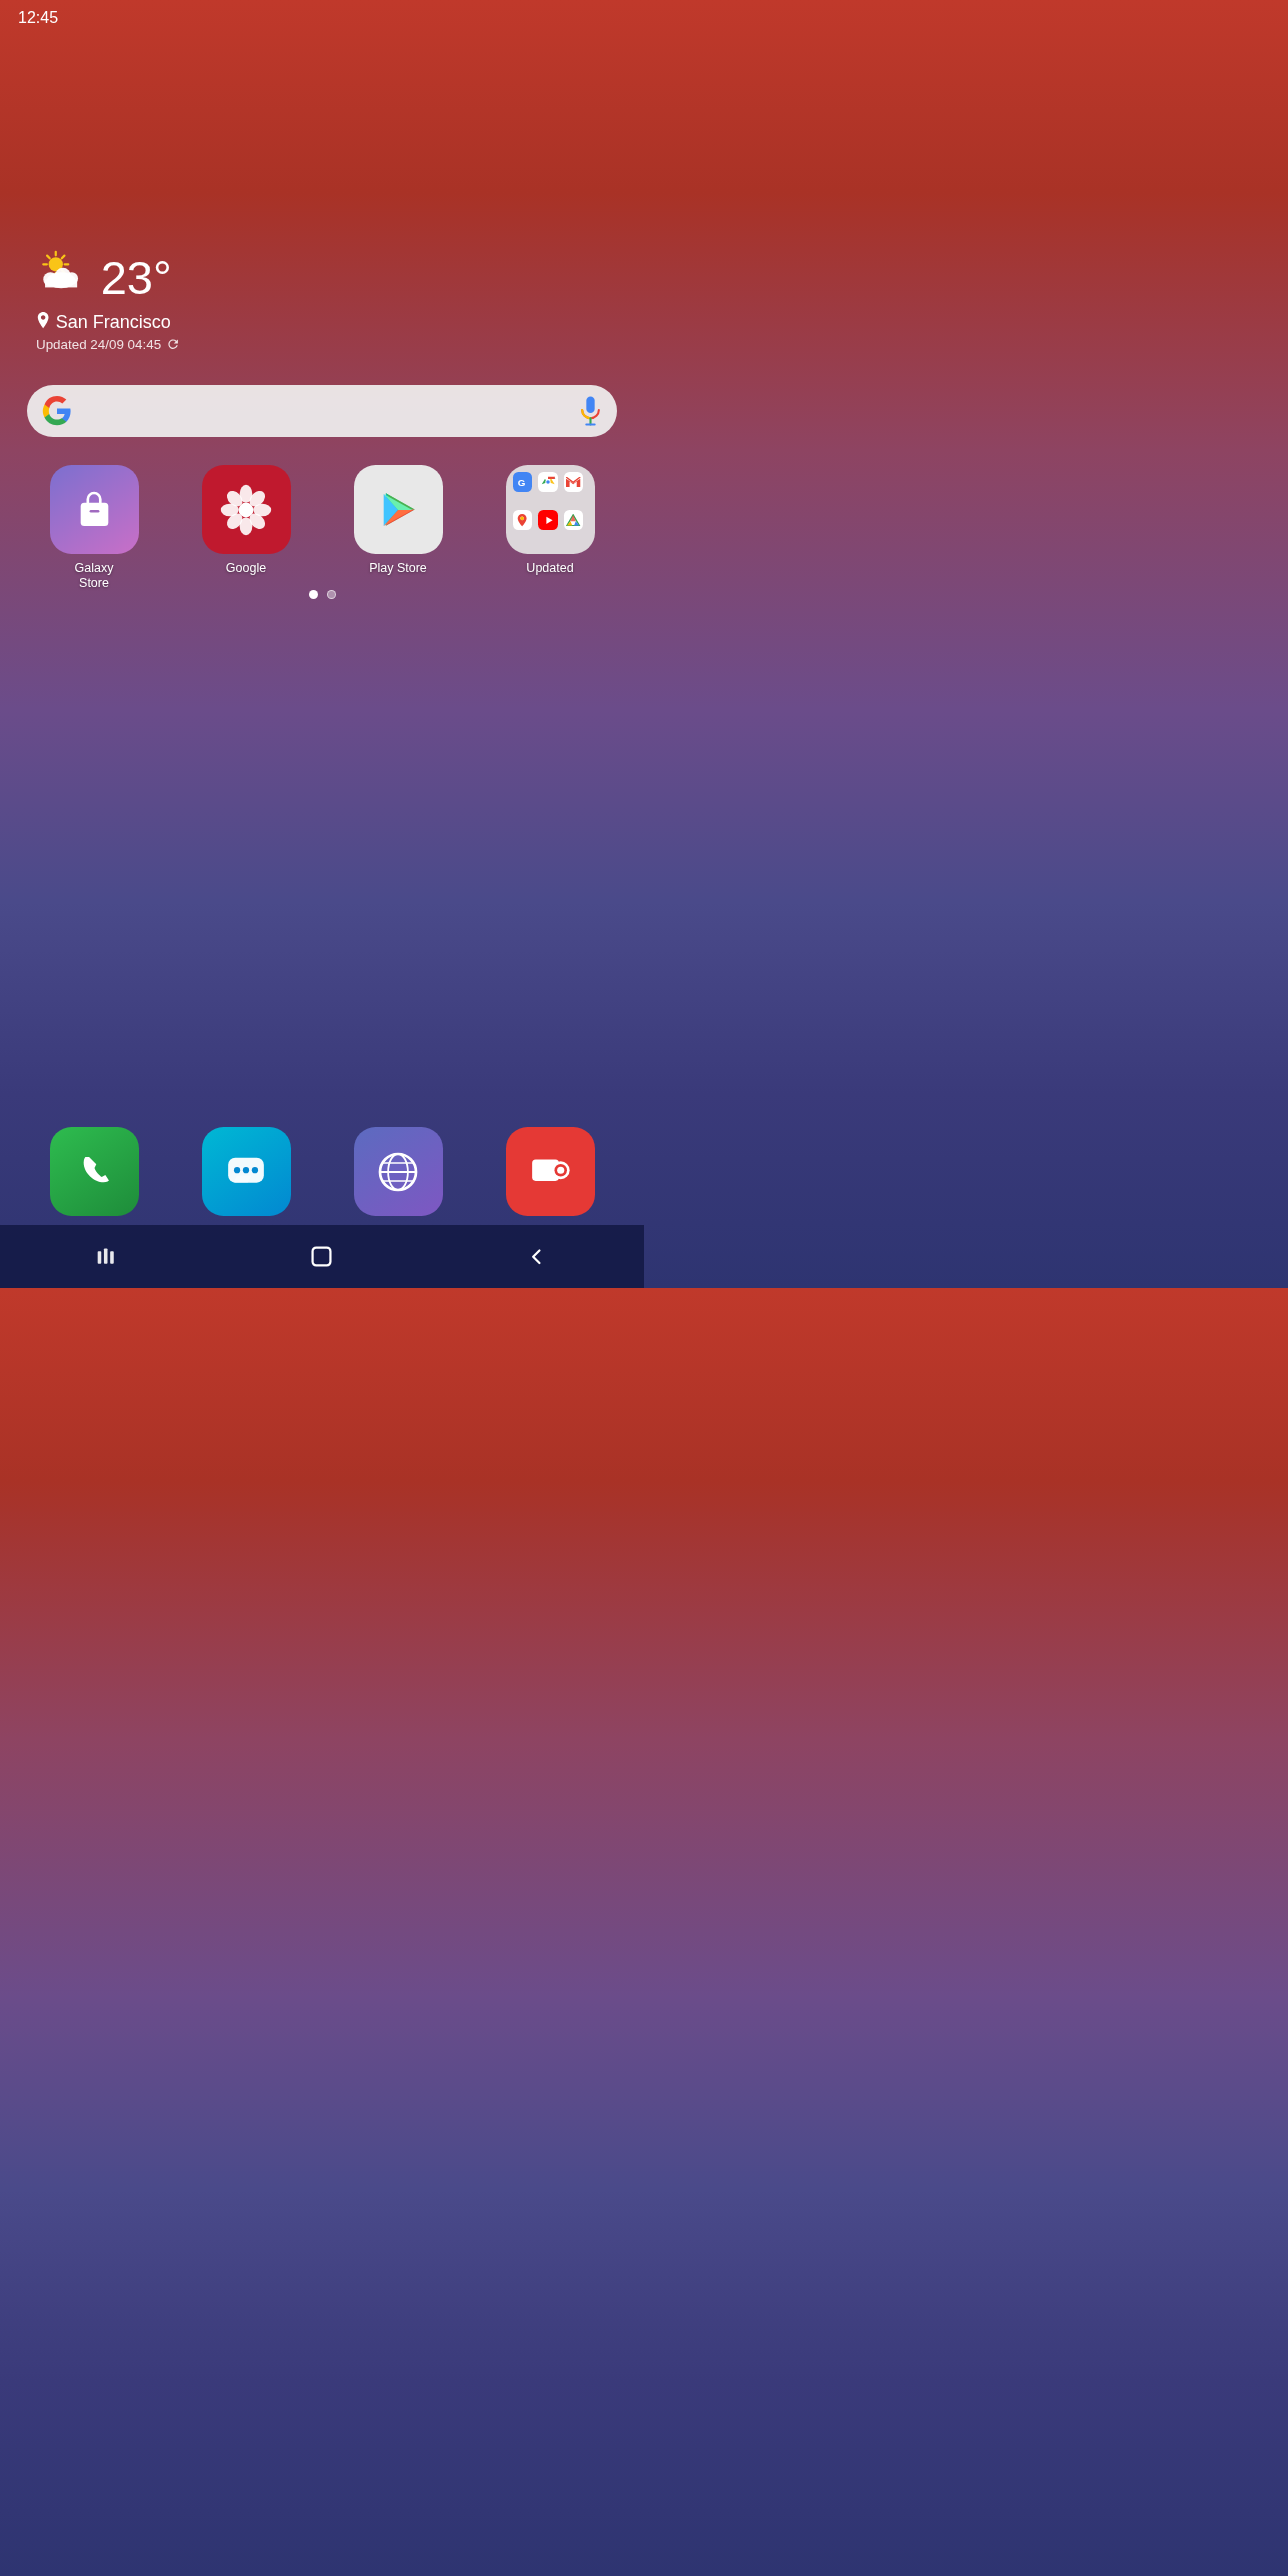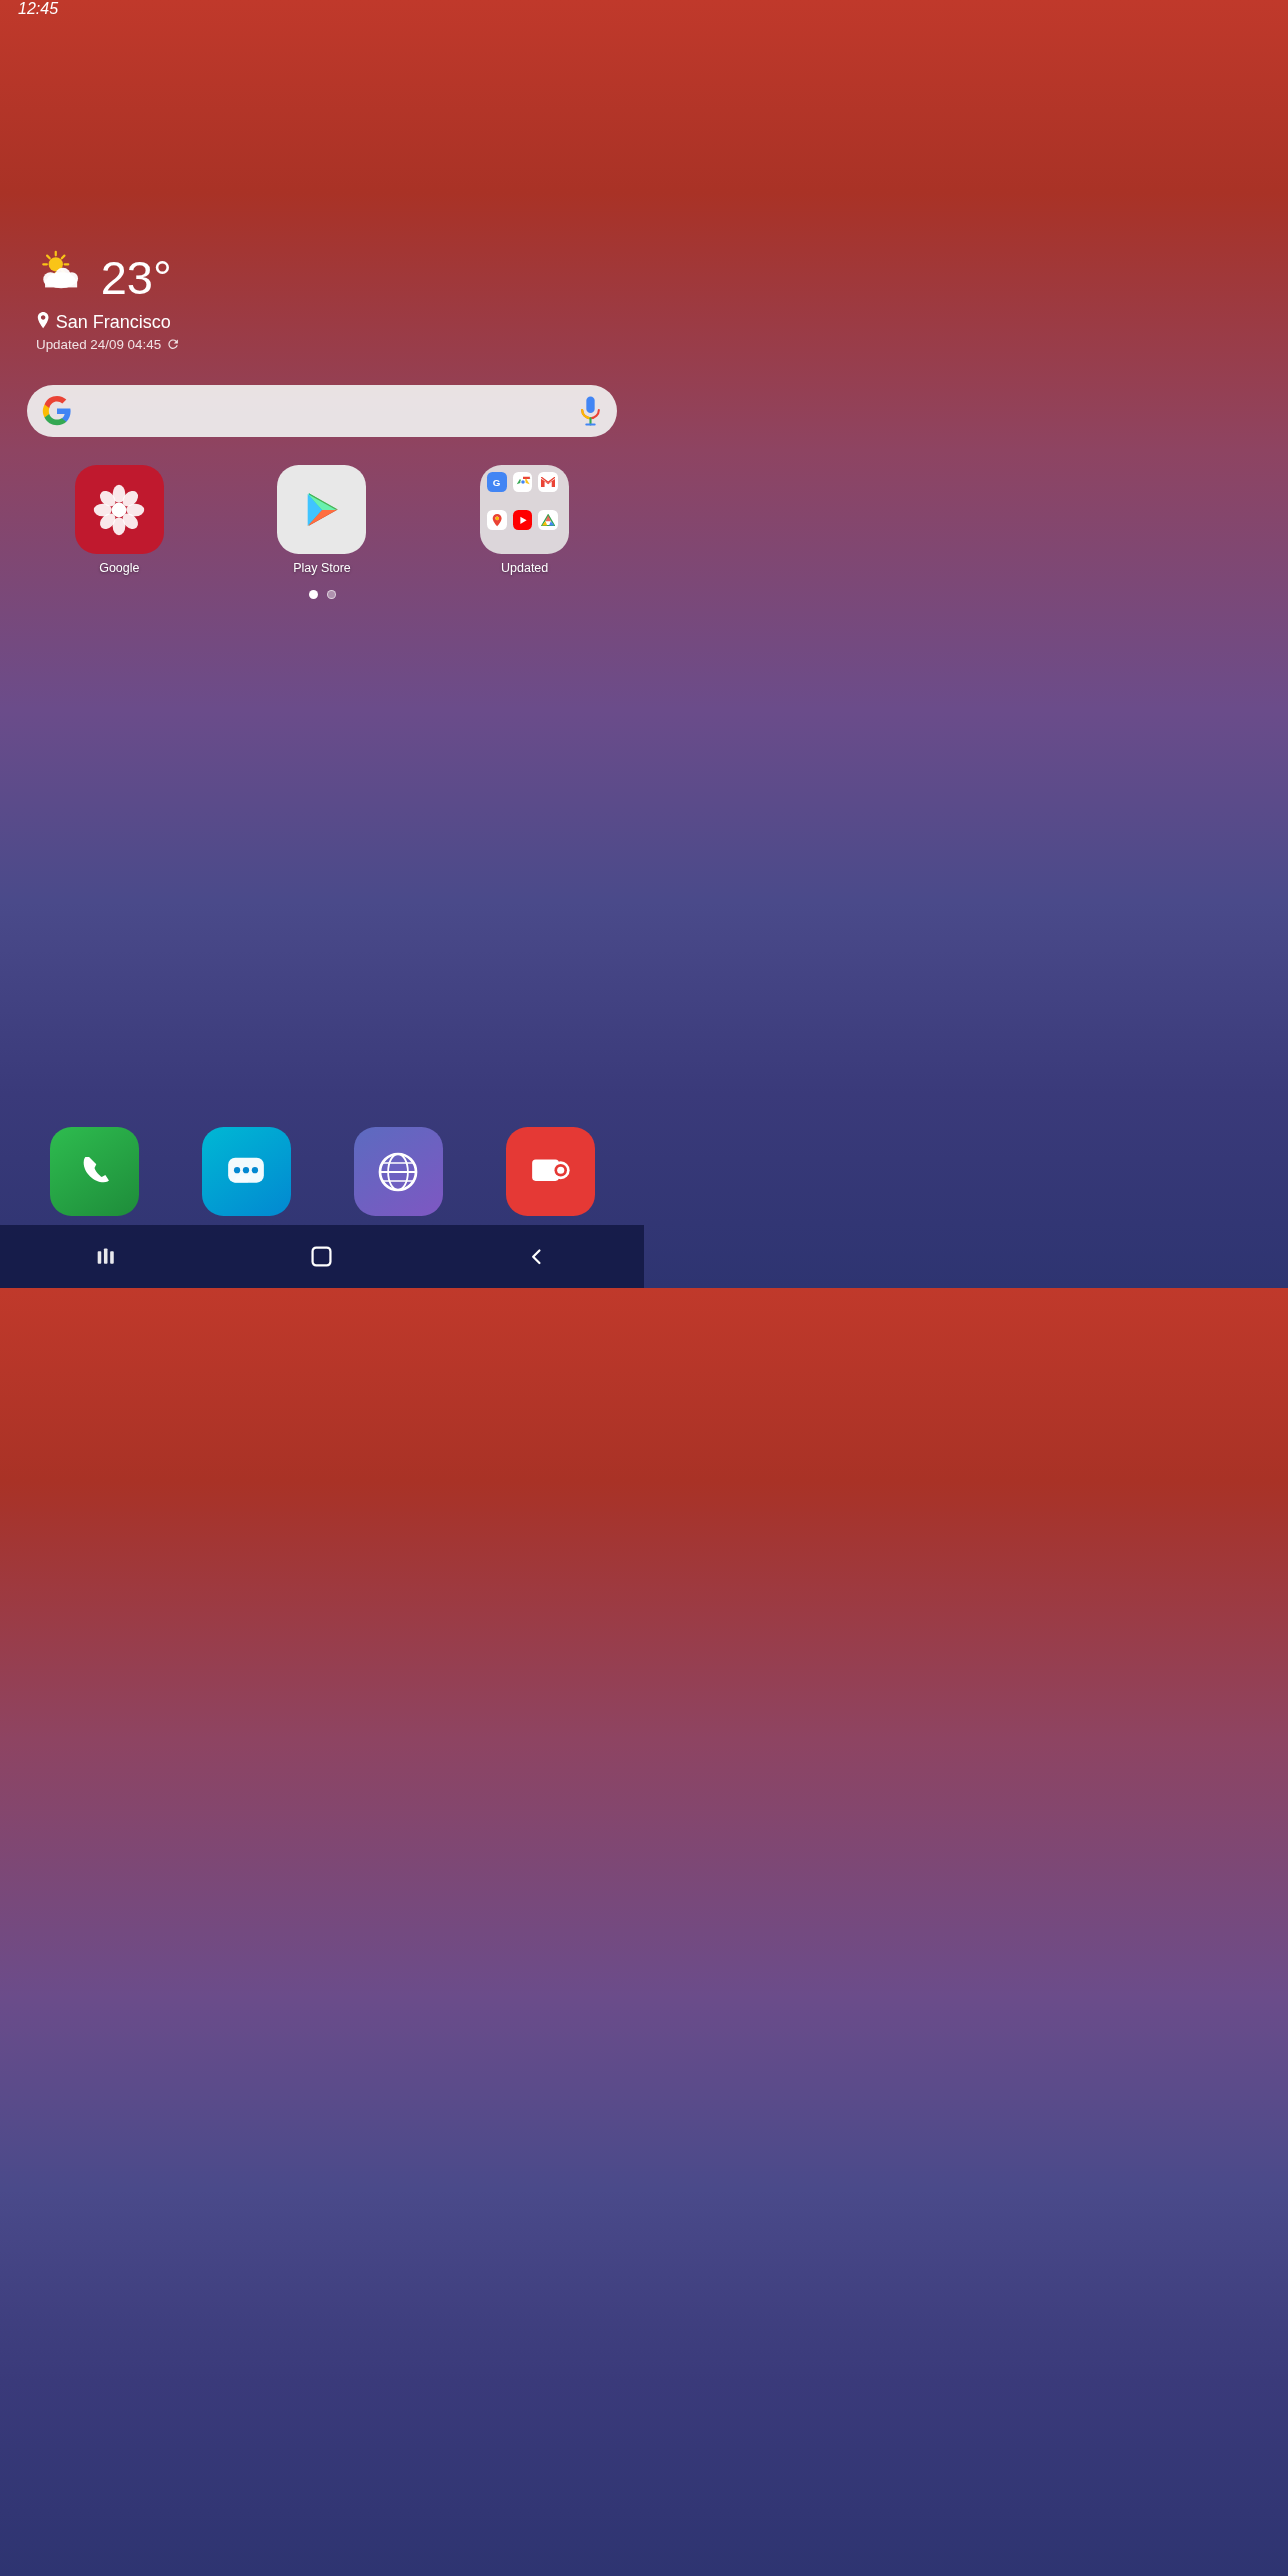--- a/index.html
+++ b/index.html
@@ -23,23 +23,22 @@
     }
 
     
     .status-bar {
       position: absolute;
       top: 0;
       left: 0;
       right: 0;
       height: 36px;
       display: flex;
-      align-items: flex-start;
+      align-items: center;
       padding: 0 18px;
-      font-style: italic;
     }
     .status-time {
       color: white;
       font-size: 16px;
       font-weight: 500;
     }
 
     
     .weather-widget {
       position: absolute;
@@ -290,20 +289,31 @@
     <rect x="8" y="1" width="8" height="16" rx="4" fill="#4285F4"></rect>
     <path d="M4 14c0 4.4 3.6 8 8 8s8-3.6 8-8" stroke="#EA4335" stroke-width="2" fill="none" stroke-linecap="round"></path>
     <path d="M4 14c0 4.4 3.6 8 8 8" stroke="#FBBC04" stroke-width="2" fill="none" stroke-linecap="round"></path>
     <line x1="12" y1="22" x2="12" y2="28" stroke="#34A853" stroke-width="2" stroke-linecap="round"></line>
     <line x1="8" y1="28" x2="16" y2="28" stroke="#4285F4" stroke-width="2" stroke-linecap="round"></line>
   </svg>
 </div>
 
 <div class="app-grid">
 
+  <div class="app-item">
+    <div class="app-icon icon-galaxy-store">
+
+      <svg width="49" height="49" viewBox="0 0 55 55" fill="none">
+        <rect x="12" y="20" width="31" height="26" rx="4" fill="white"></rect>
+        <path d="M20 20v-4a7 7 0 0114 0v4" stroke="white" stroke-width="3" fill="none" stroke-linecap="round"></path>
+        <rect x="22" y="28" width="11" height="3" rx="1.5" fill="#a06abf"></rect>
+      </svg>
+    </div>
+    <span class="app-label">Galaxy<br>Store</span>
+  </div>
 
   <div class="app-item">
     <div class="app-icon icon-gallery">
 
       <svg width="54" height="54" viewBox="0 0 60 60" fill="none">
         <circle cx="30" cy="30" r="8" fill="white"></circle>
         <ellipse cx="30" cy="12" rx="7" ry="10" fill="white" opacity="0.9"></ellipse>
         <ellipse cx="30" cy="48" rx="7" ry="10" fill="white" opacity="0.9"></ellipse>
         <ellipse cx="12" cy="30" rx="10" ry="7" fill="white" opacity="0.9"></ellipse>
         <ellipse cx="48" cy="30" rx="10" ry="7" fill="white" opacity="0.9"></ellipse>

